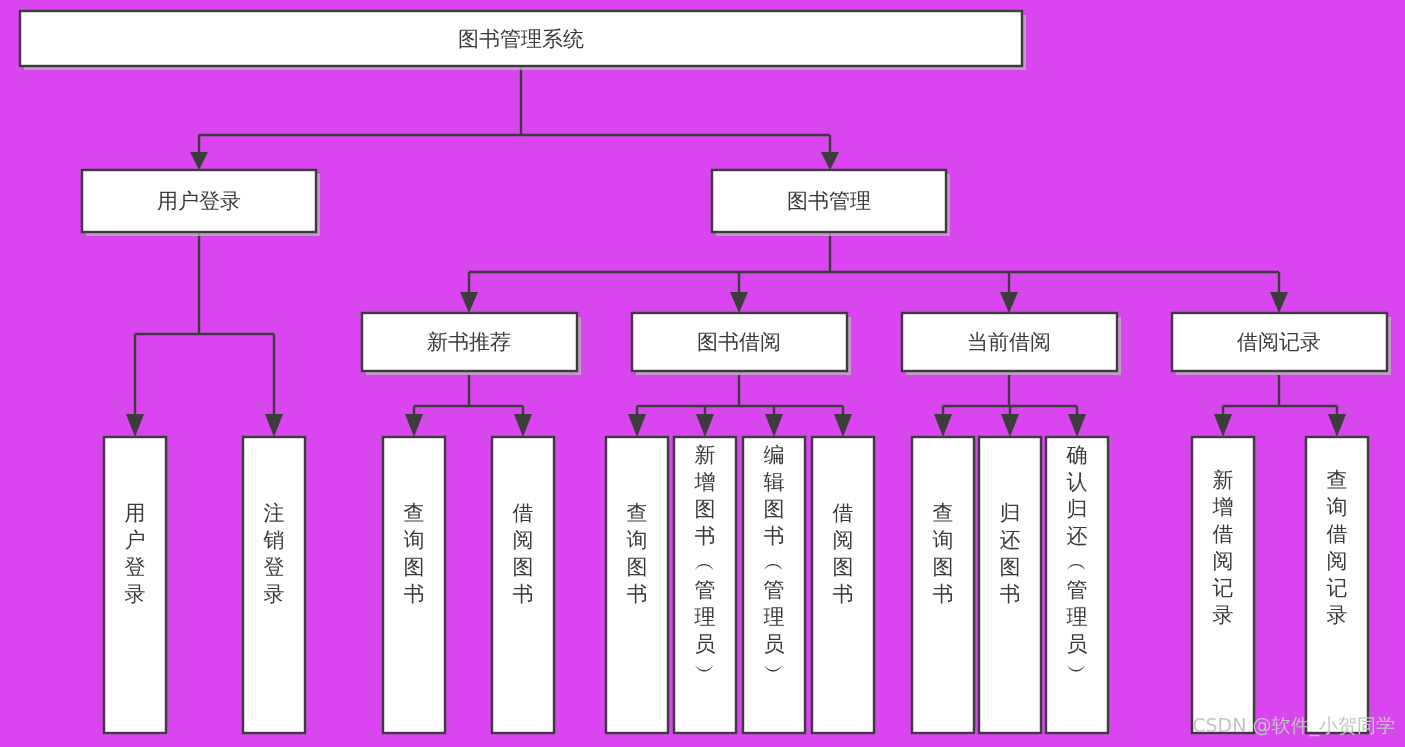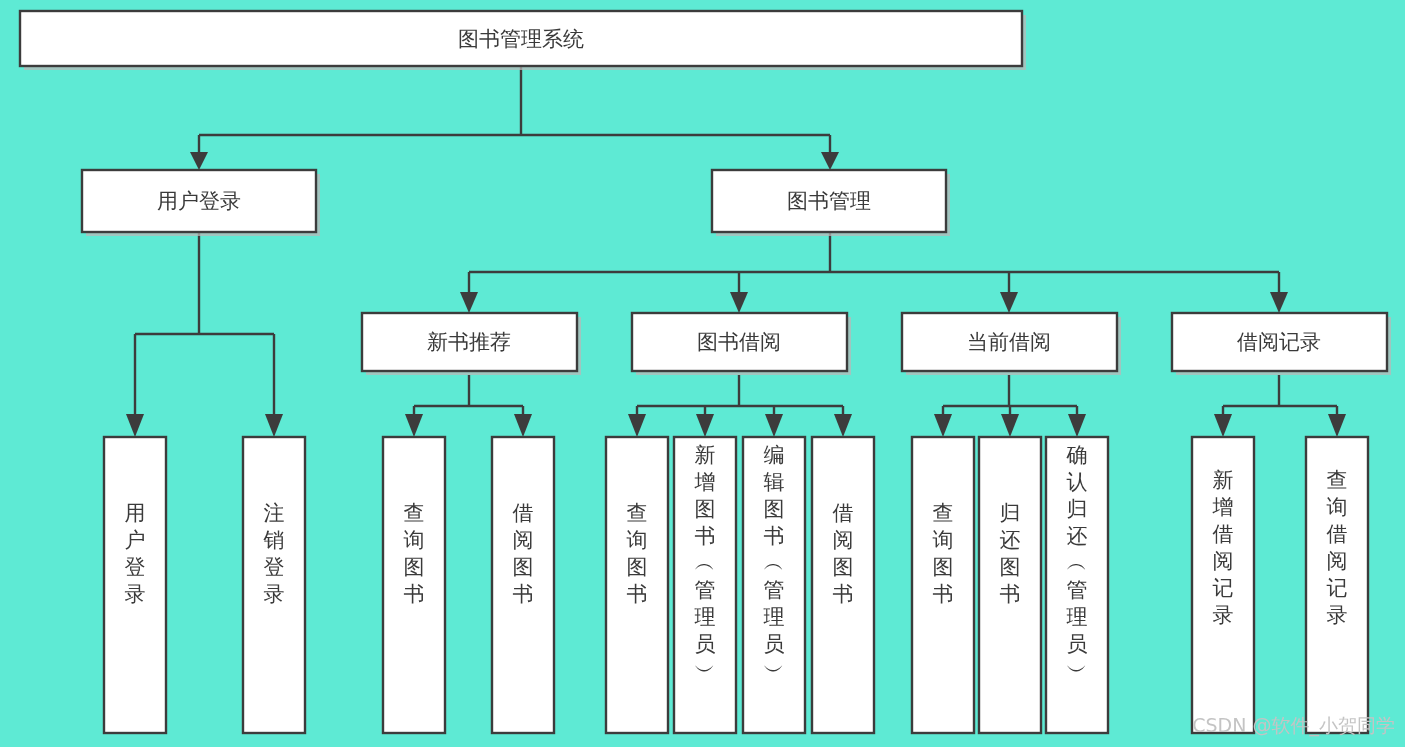--- a/index.html
+++ b/index.html
@@ -8,21 +8,21 @@
     padding: 0;
     background: #ffffff;
   }
   body {
     font-family: "DejaVu Sans", "Liberation Sans", sans-serif;
   }
   #diagram-root {
     position: relative;
     width: 1405px;
     height: 747px;
-    background: #5eead4;
+    background: #d946ef;
     overflow: hidden;
   }
   svg.diagram-canvas {
     position: absolute;
     left: 0;
     top: 0;
     width: 1405px;
     height: 747px;
     display: block;
   }

